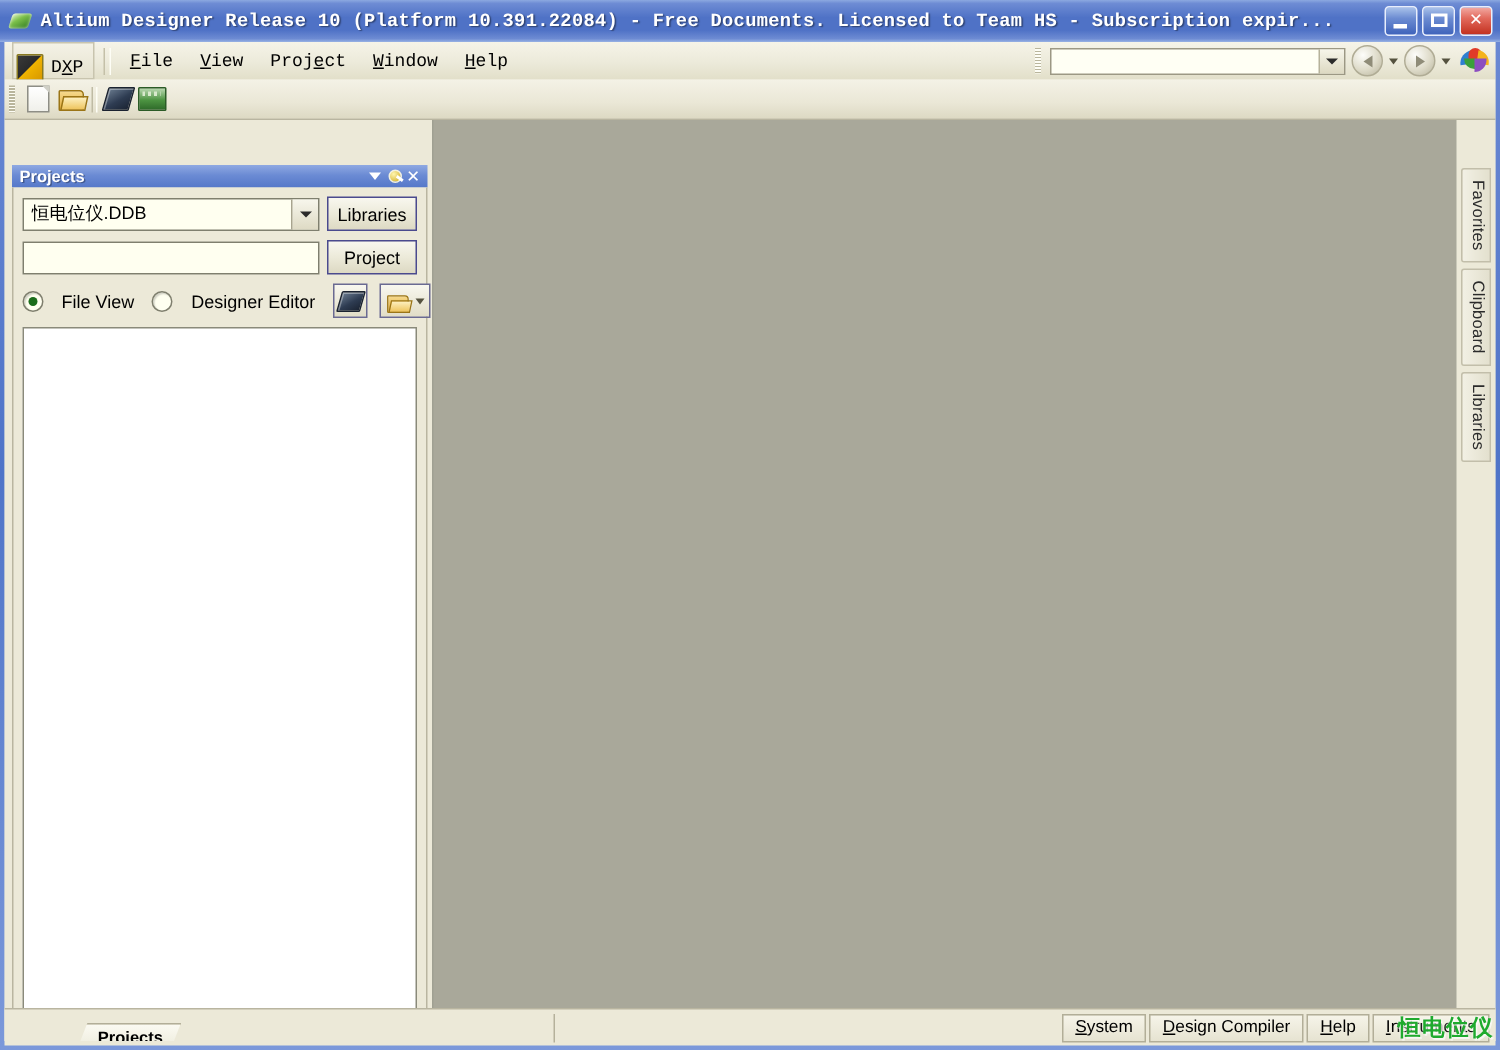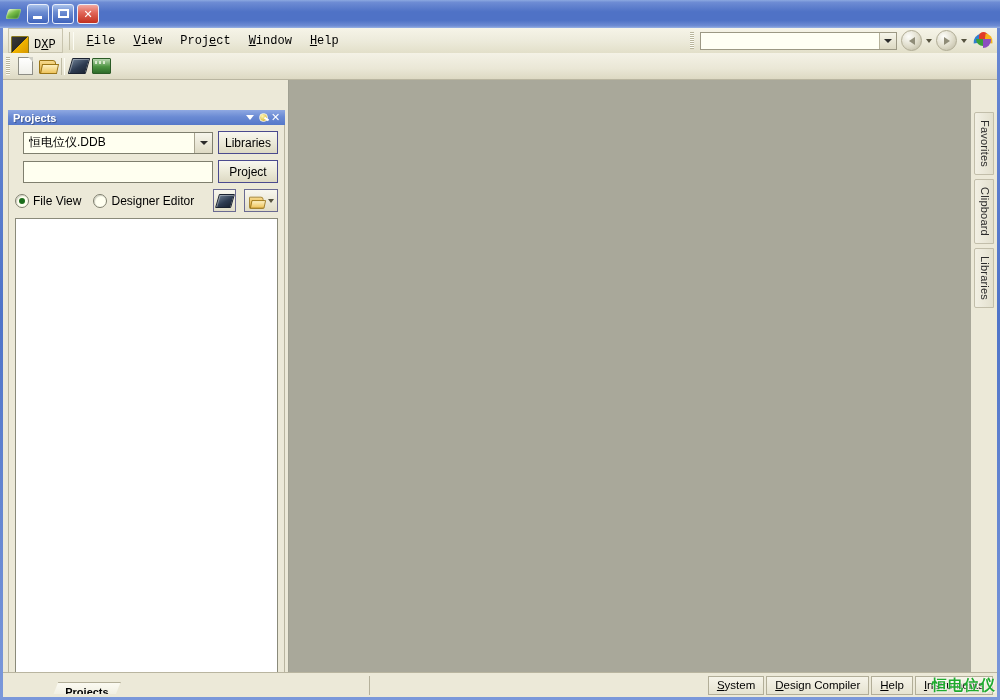--- a/index.html
+++ b/index.html
@@ -426,21 +426,20 @@
     border: 1px solid #b9b5a0;
     border-top: 0;
     box-sizing: border-box;
     padding: 6px;
   }
   .row {
     display: flex;
     align-items: center;
     gap: 5px;
     margin-bottom: 6px;
-    margin-left: 8px;
   }
   .txtfield {
     height: 22px;
     background: #fffff0;
     border: 1px solid #7f7f6e;
     box-sizing: border-box;
     display: flex;
     align-items: center;
     flex: 1 1 auto;
   }
@@ -473,21 +472,21 @@
     cursor: default;
     flex: 0 0 auto;
   }
   #radio-row {
     display: flex;
     align-items: center;
     margin-bottom: 6px;
     gap: 4px;
   }
   .radio-wrap {
-    display: flex; align-items: flex-start; gap: 4px;
+    display: flex; align-items: flex-start; gap: 12px;
     cursor: default;
   }
   .radio {
     width: 12px; height: 12px;
     border-radius: 50%;
     background: #fffff0;
     border: 1px solid #7f7f6e;
     box-shadow: inset 1px 1px 1px rgba(0,0,0,.18);
     position: relative;
     flex: 0 0 auto;
@@ -604,20 +603,21 @@
 </style>
 </head>
 <body>
 
 <div id="app-window">
 
   <div id="title-bar">
     <div id="title-icon">
       <div class="gem"></div>
     </div>
+    <div id="title-text">Altium Designer Release 10 (Platform 10.391.22084) - Free Documents. Licensed to Team HS - Subscription expir...</div>
     <div id="win-buttons">
       <div class="win-btn blue">
         <span class="min-bar"></span>
       </div>
       <div class="win-btn blue">
         <span class="max-box"></span>
       </div>
       <div class="win-btn red">
         <span class="glyph">✕</span>
       </div>

